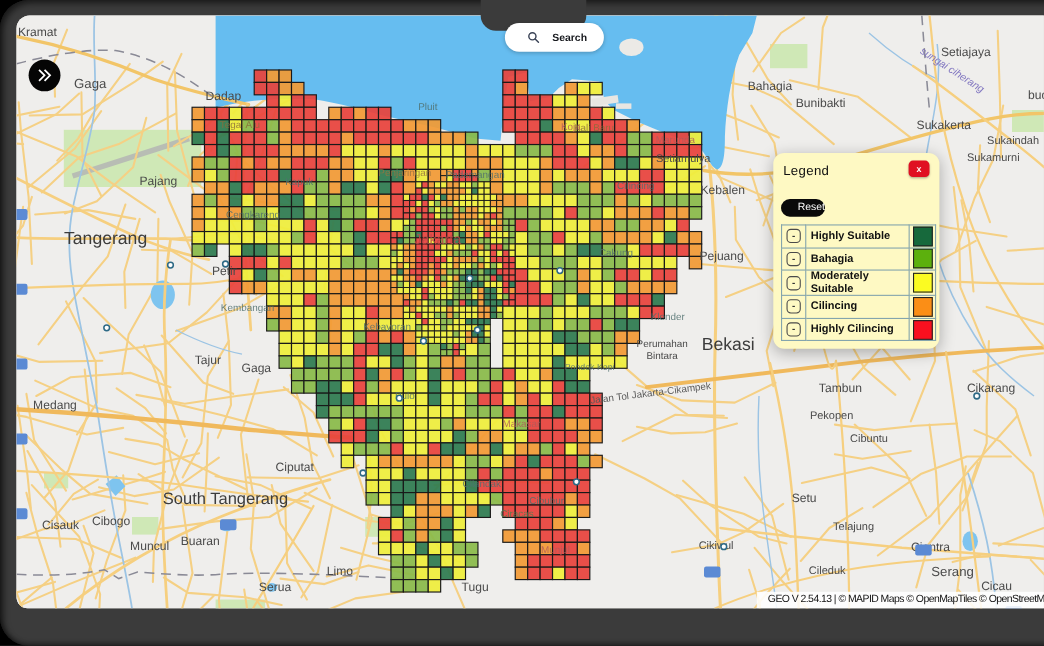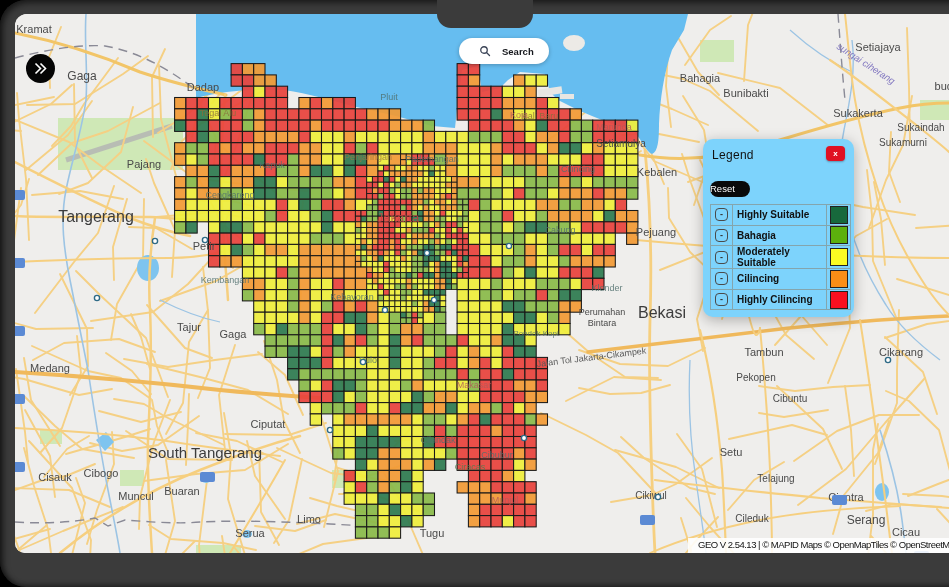--- a/index.html
+++ b/index.html
@@ -3,27 +3,27 @@
 <style>
 html,body{margin:0;padding:0;background:#000;width:949px;height:587px;overflow:hidden;font-family:"Liberation Sans",sans-serif;}
 #frame{position:absolute;left:0;top:0;width:980px;height:587px;background:#3b3b3b;border-radius:26px 0 0 26px;box-shadow:inset 3px 3px 6px rgba(0,0,0,.55), inset 0 -2px 5px rgba(0,0,0,.4);}
 #screen{position:absolute;left:15px;top:14px;width:934px;height:539px;background:#efeeec;border-radius:12px 0 0 10px;overflow:hidden;}
 #map{position:absolute;left:-15px;top:-14px;width:949px;height:587px;}
 svg text{font-family:"Liberation Sans",sans-serif;}
 .G rect{width:11.3px;height:11.3px;stroke:#191919;stroke-width:1.05;fill-opacity:.93}
 .G rect.s{width:5.65px;height:5.65px;stroke-width:.85}
 .G .r{fill:#e8433c}.G .o{fill:#f29a35}.G .y{fill:#efee3b}.G .g{fill:#8aba49}.G .d{fill:#2e7b50}
 #notch{position:absolute;left:437px;top:0;width:96px;height:28px;background:#3b3b3b;border-radius:0 0 14px 14px;}
-#search{position:absolute;left:459px;top:38px;width:90px;height:26px;background:#fff;border-radius:13px;box-shadow:0 1px 4px rgba(0,0,0,.25);display:flex;align-items:center;}
+#search{position:absolute;left:459px;top:21px;width:90px;height:26px;background:#fff;border-radius:13px;box-shadow:0 1px 4px rgba(0,0,0,.25);display:flex;align-items:center;}
 #search span{font-size:9.5px;color:#16181d;font-weight:600;margin-left:11px;}
 #toggle{position:absolute;left:26px;top:54px;width:29px;height:29px;border-radius:50%;background:#050505;display:flex;align-items:center;justify-content:center;}
-#legend{position:absolute;left:703px;top:139px;width:151px;height:178px;background:#7dd3fc;border-radius:10px;box-shadow:0 3px 14px rgba(0,0,0,.28);}
+#legend{position:absolute;left:703px;top:139px;width:151px;height:178px;background:#fef9c3;border-radius:10px;box-shadow:0 3px 14px rgba(0,0,0,.28);}
 #legend h3{margin:9px 0 0 9px;font-size:12px;font-weight:500;color:#111;letter-spacing:.3px;}
 #xbtn{position:absolute;right:9px;top:7px;width:19px;height:15px;background:#e01022;border-radius:4px;color:#fff;font-size:8px;font-weight:700;text-align:center;line-height:15px;box-shadow:0 1px 2px rgba(0,0,0,.3);}
-#reset{position:absolute;left:7px;top:42px;width:40px;height:16px;background:#0a0a0a;border-radius:8px;color:#fff;font-size:9.5px;text-align:left;line-height:16px;}
+#reset{position:absolute;left:7px;top:42px;width:40px;height:16px;background:#0a0a0a;border-radius:8px;color:#fff;font-size:9.5px;text-align:right;line-height:16px;}
 table{position:absolute;left:7px;top:65px;border-collapse:collapse;}
 td{border:1px solid #84a5ad;padding:0;font-size:10px;color:#111;height:19.6px;}
 td.m{width:21px;text-align:center;}
 td.m div{width:11px;height:11px;border:1.5px solid #4a4a4a;border-radius:4px;margin:0 auto;font-size:9px;line-height:10px;color:#333;font-weight:700;}
 td.t{width:89px;padding-left:4px;font-weight:700;}
 td.c{width:23px;}
 td.c div{width:16px;height:16px;margin:0 auto;border:1px solid #222;}
 #attr{position:absolute;left:673px;top:524px;width:261px;height:14.5px;background:rgba(255,255,255,.88);font-size:9.5px;color:#111;font-weight:400;line-height:14.5px;text-align:left;padding-left:10px;letter-spacing:-0.5px;box-sizing:border-box;white-space:nowrap;overflow:hidden;}
 </style></head>
 <body>

